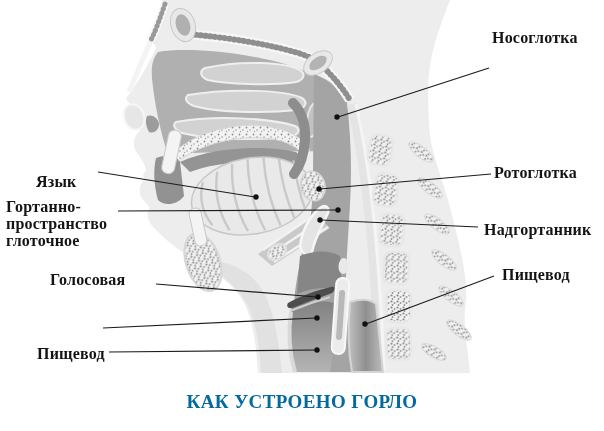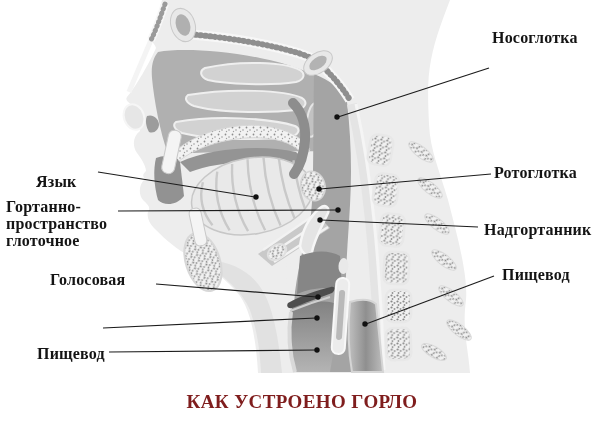--- a/index.html
+++ b/index.html
@@ -8,21 +8,21 @@
     font-family:Liberation Serif, serif;
   }
   .stage svg{position:absolute;left:0;top:0;}
   .lbl{
     position:absolute;font-weight:700;font-size:16px;color:#141414;
     line-height:17px;white-space:nowrap;letter-spacing:.2px;
   }
   .lbl.multi{white-space:normal;text-align:left;}
   .caption{
     position:absolute;left:0;top:391px;width:604px;text-align:center;
-    font-weight:700;font-size:19px;letter-spacing:.4px;color:#7f1d1d;
+    font-weight:700;font-size:19px;letter-spacing:.4px;color:#0369a1;
   }
 </style>
 </head>
 <body>
 
 <div class="stage">
 
 <svg width="604" height="431" viewBox="0 0 604 431">
   <defs>
     <pattern id="sp1" width="7" height="7" patternUnits="userSpaceOnUse">

